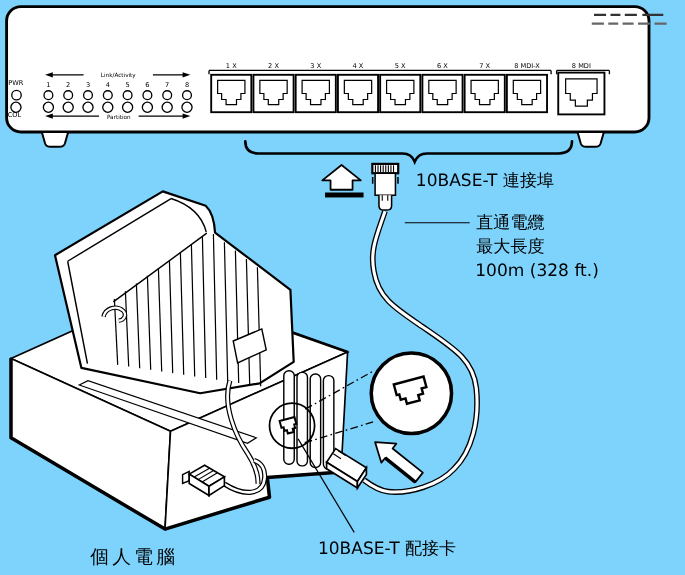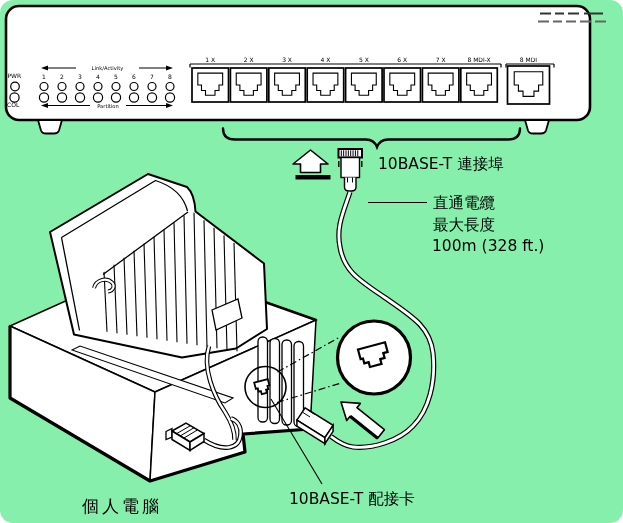--- a/index.html
+++ b/index.html
@@ -1,16 +1,16 @@
 <!DOCTYPE html>
 <html><head>
 <meta charset="utf-8">
 <style>
   html,body{margin:0;padding:0;background:#fff;}
-  .stage{position:relative;width:623px;height:523px;background:#86efac;overflow:hidden;border-radius:13px;}
+  .stage{position:relative;width:623px;height:523px;background:#7dd3fc;overflow:hidden;}
   svg{position:absolute;left:0;top:0;}
   svg text{font-family:"DejaVu Sans","Liberation Sans",sans-serif;fill:#000;}
   .tiny{font-size:6px;}
   .micro{font-size:5.2px;}
   .anno{font-size:15.5px;}
   .anno-big{font-size:17px;letter-spacing:3px;}
   .ln{stroke:#000;fill:none;}
   .wfill{fill:#fff;stroke:#000;}
 </style>
 </head>

